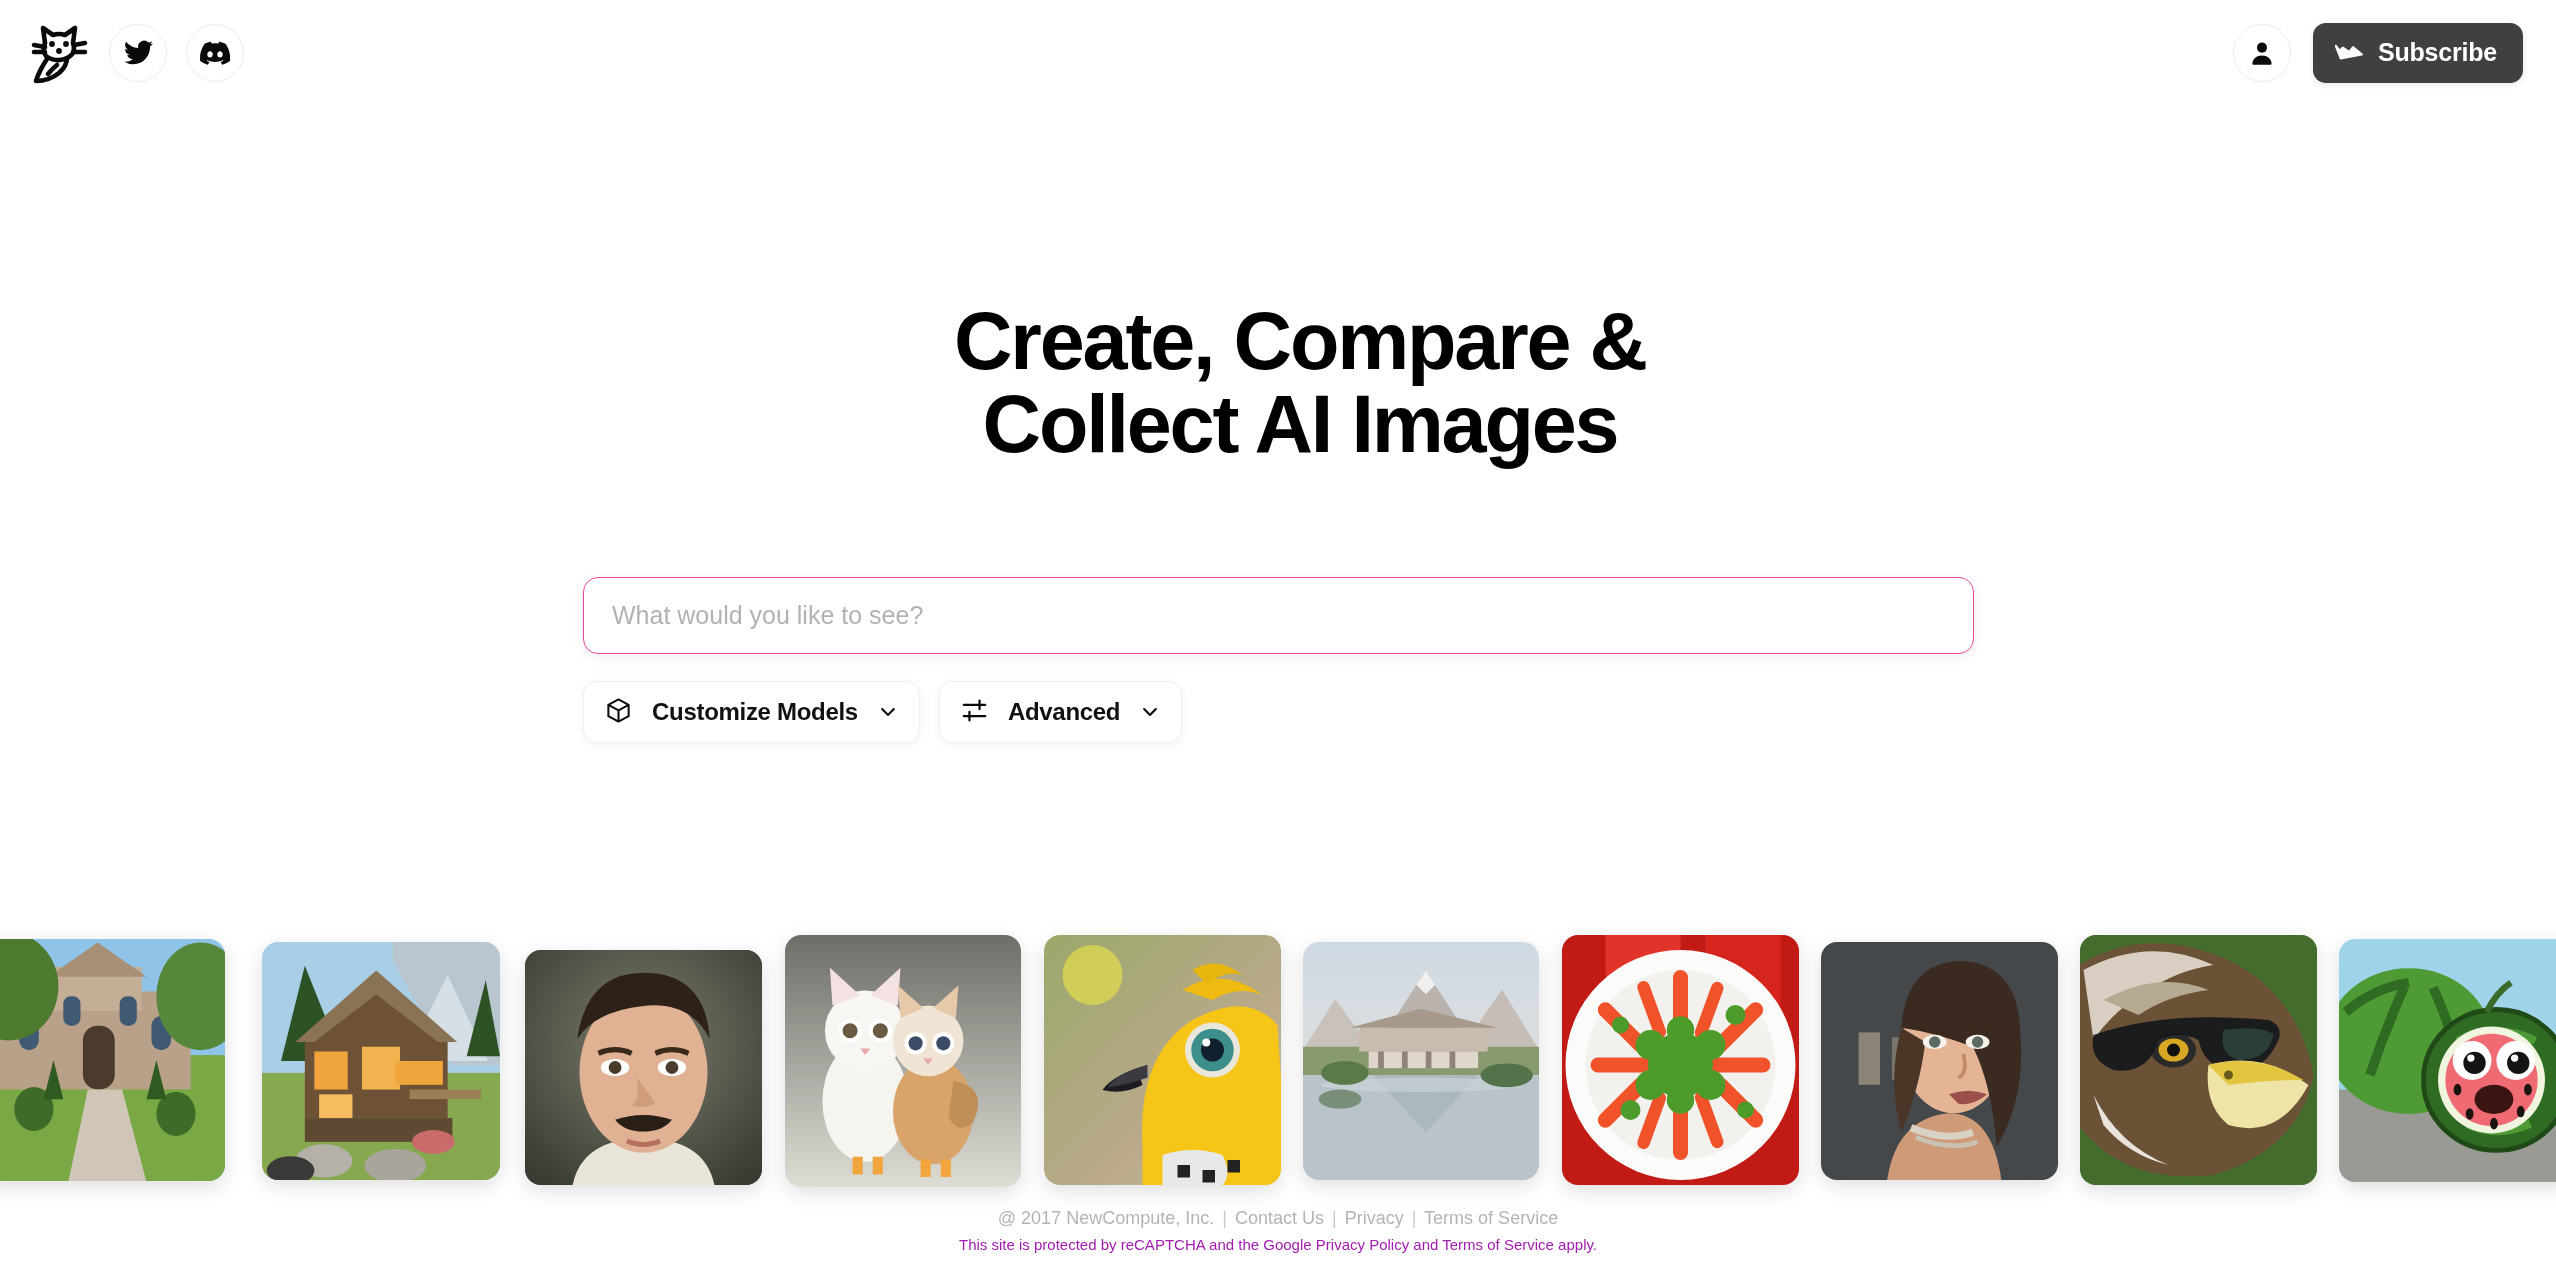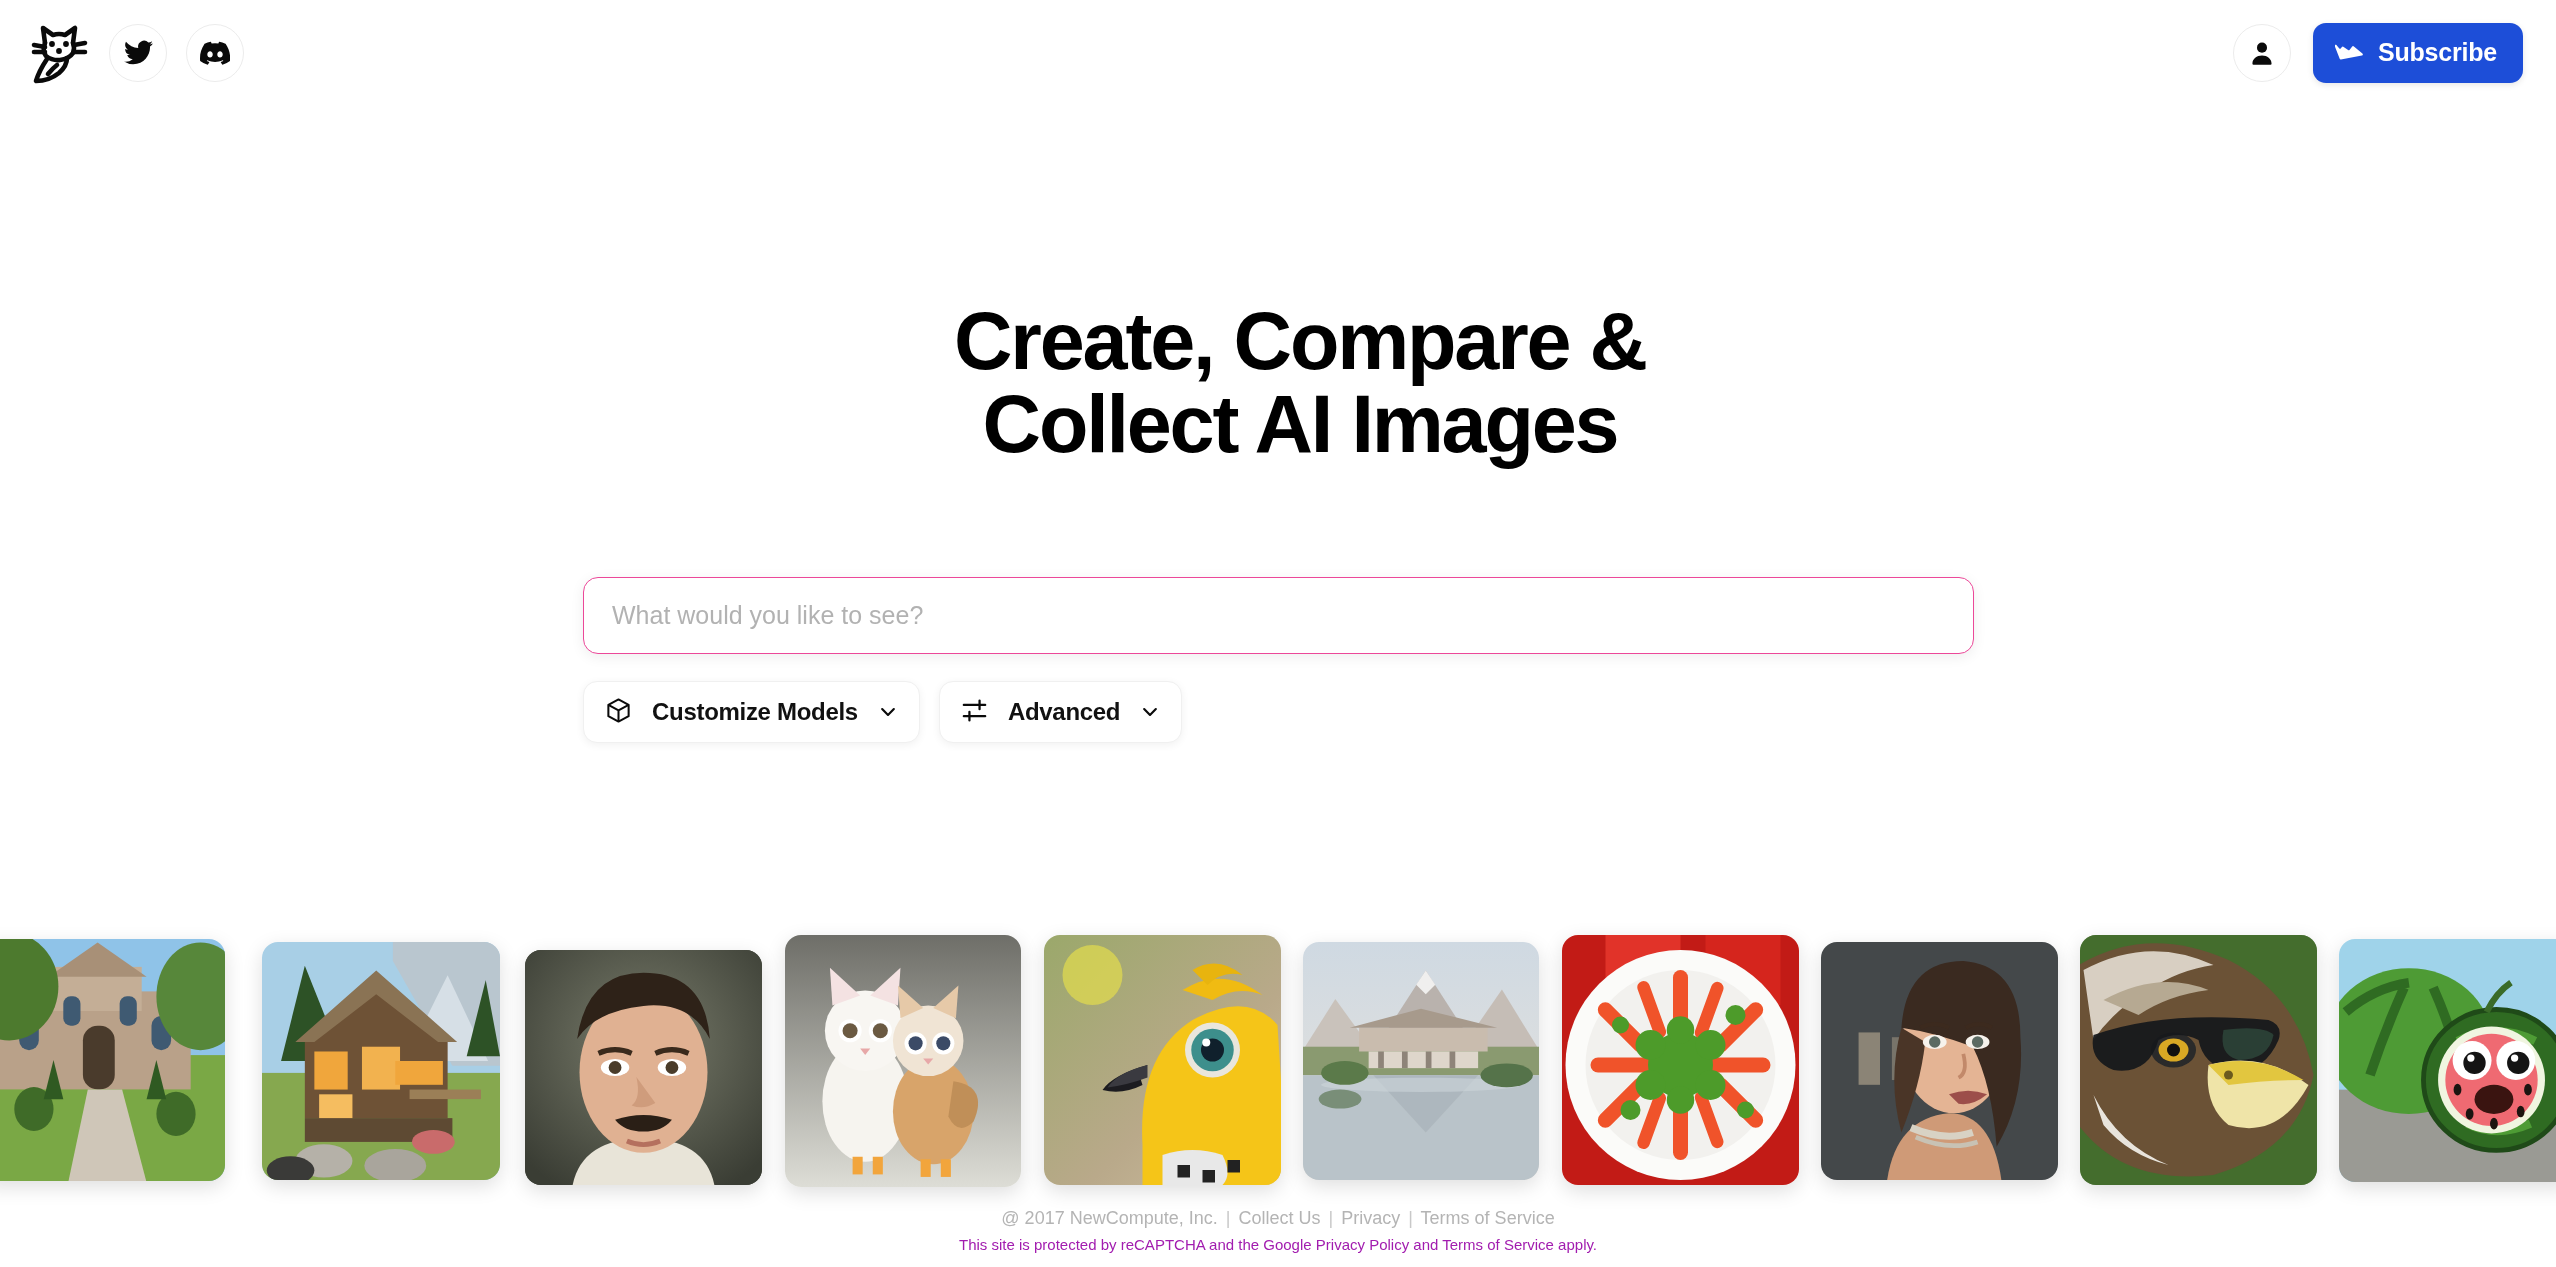--- a/index.html
+++ b/index.html
@@ -73,21 +73,21 @@
     background: #ffffff;
     display: flex;
     align-items: center;
     justify-content: center;
     cursor: pointer;
   }
 
   .subscribe-btn {
     height: 60px;
     border-radius: 13px;
-    background: #1d4ed8;
+    background: #404040;
     border: none;
     display: flex;
     align-items: center;
     gap: 13px;
     padding: 0 26px 0 22px;
     cursor: pointer;
     box-shadow: 0 2px 6px rgba(0,0,0,0.10);
   }
 
   .subscribe-label {
@@ -596,21 +596,21 @@
           <ellipse cx="65" cy="76" rx="1.6" ry="2.4"></ellipse>
         </g>
       </svg>
     </div>
   </div>
 
   <div class="footer">
     <div class="footer-line1">
       <span>@ 2017 NewCompute, Inc.</span>
       <span class="footer-sep">|</span>
-      <a>Collect Us</a>
+      <a>Contact Us</a>
       <span class="footer-sep">|</span>
       <a>Privacy</a>
       <span class="footer-sep">|</span>
       <a>Terms of Service</a>
     </div>
     <div class="footer-line2">This site is protected by reCAPTCHA and the Google Privacy Policy and Terms of Service apply.</div>
   </div>
 
 </div>
 

